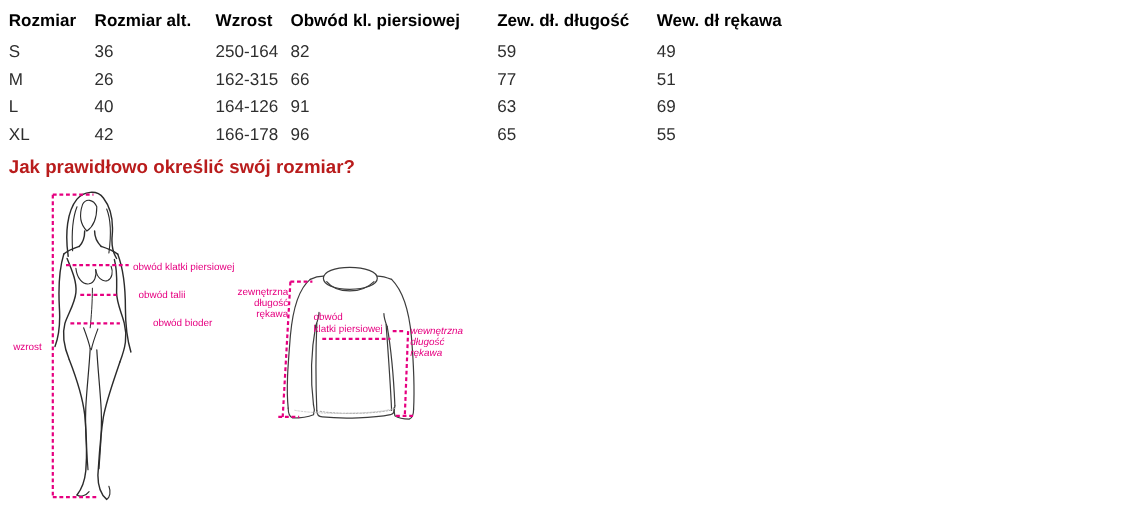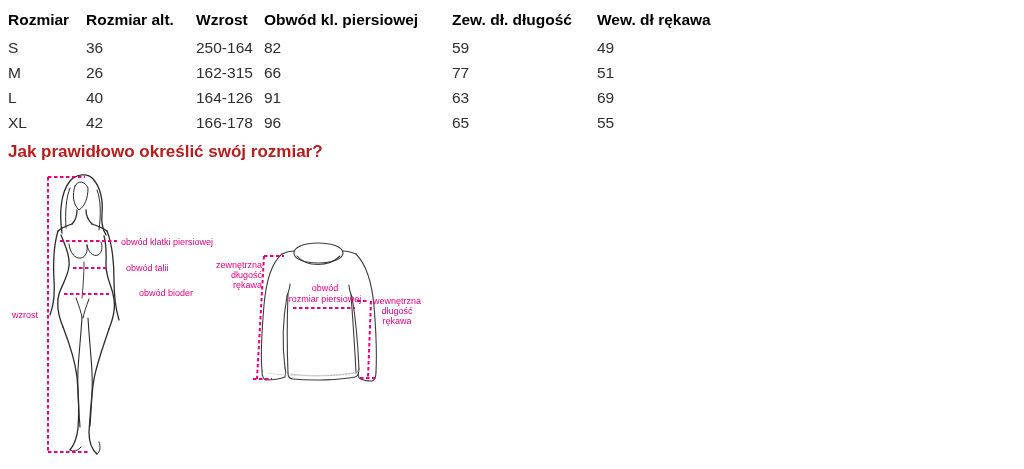--- a/index.html
+++ b/index.html
@@ -27,22 +27,22 @@
   
   .diagram-svg{position:absolute;left:0;top:0;width:1024px;height:469px;}
   .diag-label{
     position:absolute;color:#e60080;font-size:9px;line-height:10px;white-space:nowrap;
   }
   .lbl-body-chest{left:121px;top:237px;}
   .lbl-body-waist{left:126px;top:263px;}
   .lbl-body-hips{left:139px;top:288px;}
   .lbl-wzrost{left:12px;top:310px;}
   .lbl-shirt-outer{left:212px;top:260px;width:50px;text-align:right;}
-  .lbl-shirt-chest{left:285px;top:283px;width:80px;text-align:center;line-height:11px;}
-  .lbl-shirt-inner{left:373px;top:296px;text-align:center;}
+  .lbl-shirt-chest{left:285px;top:283px;width:80px;line-height:11px;}
+  .lbl-shirt-inner{left:373px;top:296px;text-align:left;font-style:italic;}
 </style>
 </head>
 <body>
 
 <div class="page">
 
   <table class="size-table">
     <colgroup>
       <col style="width:78px">
         <col style="width:110px">
@@ -167,21 +167,21 @@
   <div class="diag-label lbl-wzrost">wzrost</div>
 
   <div class="diag-label lbl-shirt-outer">
     <div>zewnętrzna</div>
     <div>długość</div>
     <div>rękawa</div>
   </div>
 
   <div class="diag-label lbl-shirt-chest">
     <div>obwód</div>
-    <div>rozmiar piersiowej</div>
+    <div>klatki piersiowej</div>
   </div>
 
   <div class="diag-label lbl-shirt-inner">
     <div>wewnętrzna</div>
     <div>długość</div>
     <div>rękawa</div>
   </div>
 
 </div>
 

